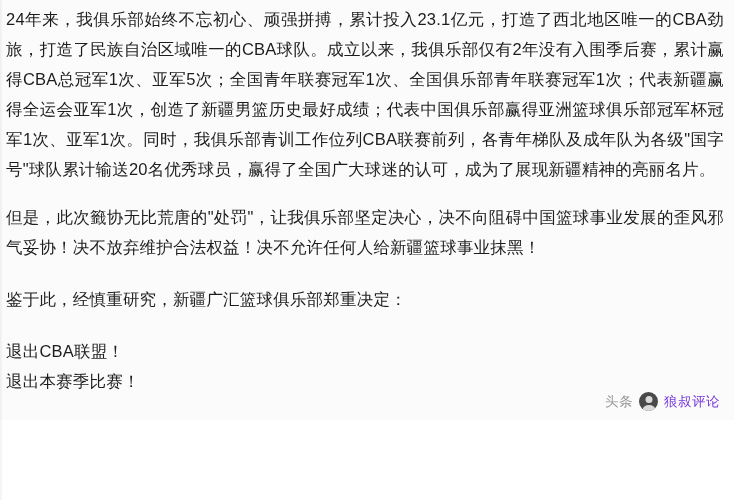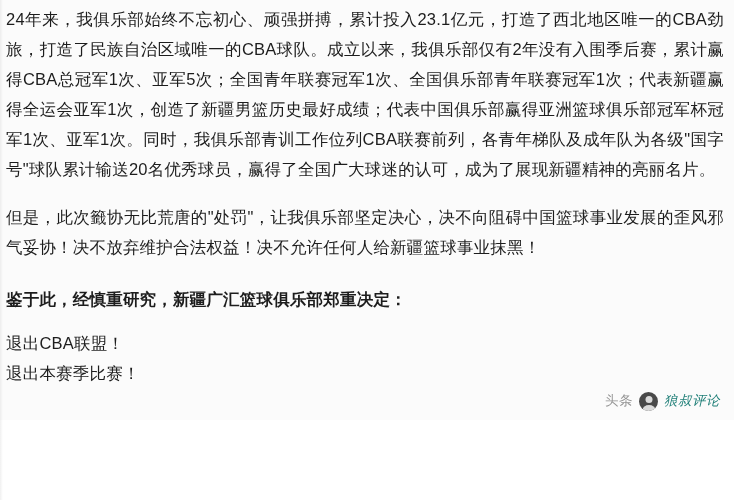--- a/index.html
+++ b/index.html
@@ -35,35 +35,34 @@
   .para {
     margin: 0 0 14px 0;
   }
   .para.p1 {
     margin-bottom: 18px;
   }
   .para.p2 {
     margin-bottom: 22px;
   }
   .para.p3 {
-    margin-bottom: 14px;
-    font-weight: bold;
+    margin-bottom: 22px;
   }
   .para.p4 {
     margin-bottom: 22px;
   }
   .para.p5 {
     margin-bottom: 0;
   }
   .watermark {
     position: absolute;
     right: 14px;
     bottom: 9px;
     display: flex;
-    align-items: flex-start;
+    align-items: center;
     gap: 6px;
     opacity: 0.92;
   }
   .wm-label {
     font-size: 13.5px;
     color: #8c8c8c;
     letter-spacing: 0.5px;
   }
   .wm-avatar {
     width: 19px;
@@ -92,23 +91,22 @@
     left: 50%;
     bottom: -4px;
     transform: translateX(-50%);
     width: 13px;
     height: 10px;
     border-radius: 50% 50% 0 0;
     background: #d9d9d9;
   }
   .wm-name {
     font-size: 13.5px;
-    color: #0f766e;
+    color: #6d28d9;
     letter-spacing: 0.5px;
-    font-style: italic;
   }
   .edge-shadow {
     position: absolute;
     left: 0;
     top: 0;
     width: 3px;
     height: 500px;
     background: linear-gradient(to right, rgba(0,0,0,0.06), rgba(0,0,0,0));
     pointer-events: none;
   }

